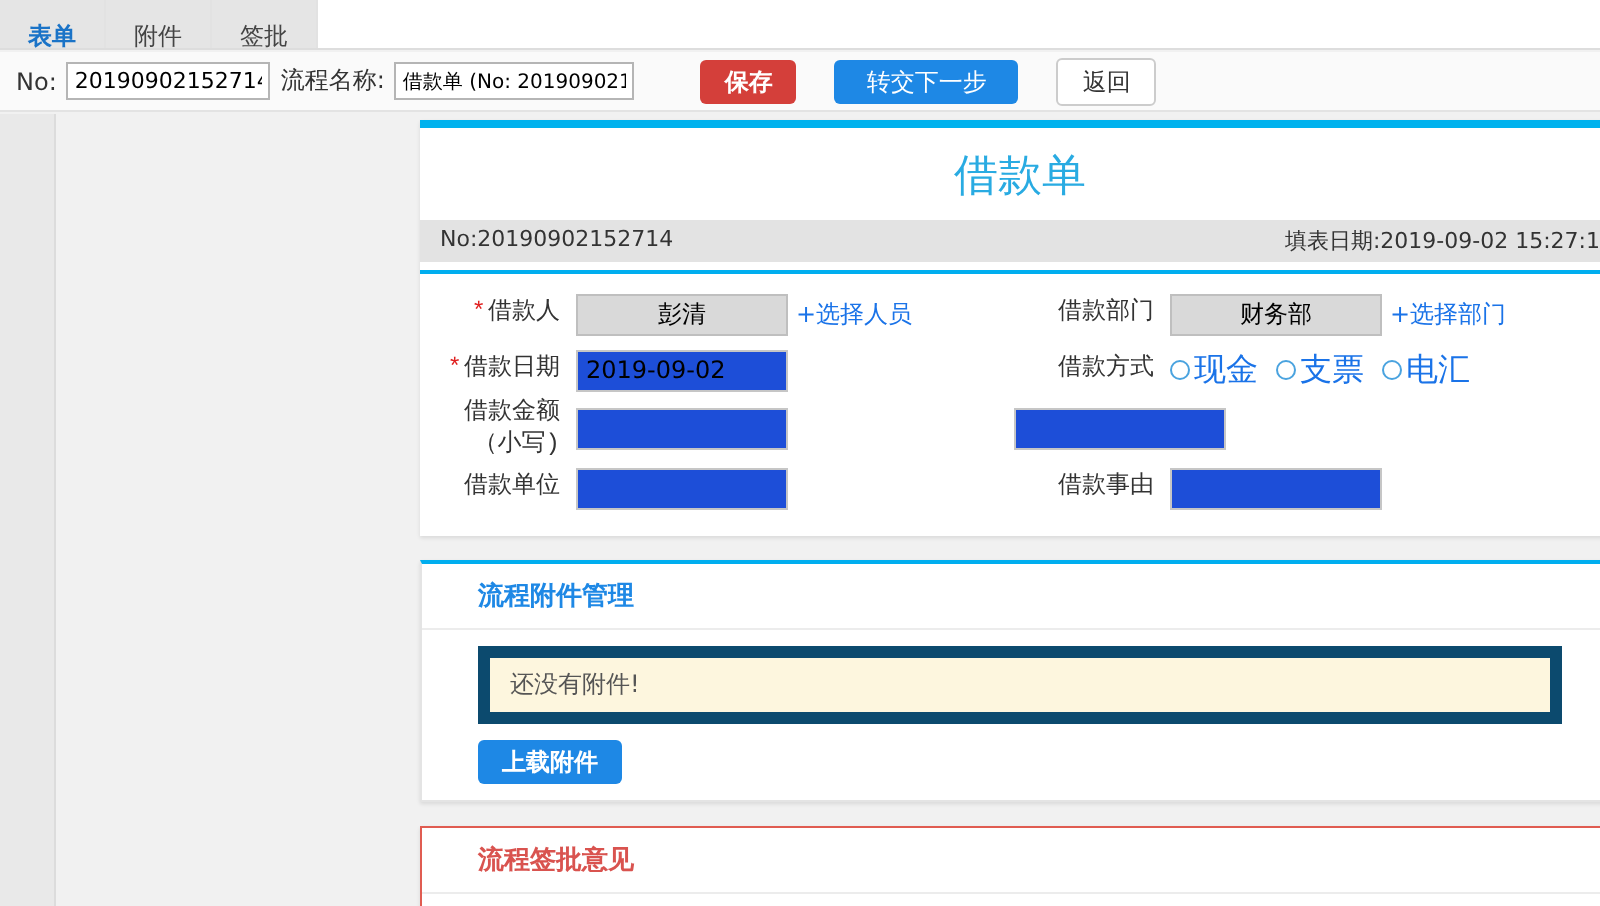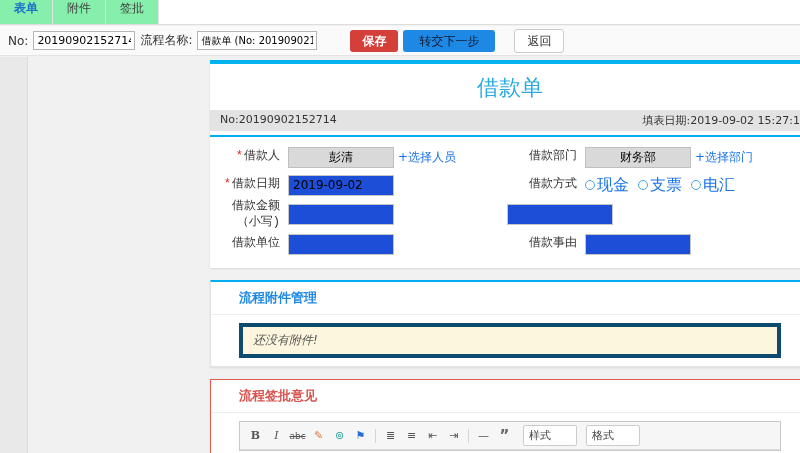--- a/index.html
+++ b/index.html
@@ -5,32 +5,32 @@
   * { box-sizing: border-box; }
   html,body { margin:0; padding:0; }
   body {
     width:800px; height:453px; overflow:hidden; position:relative;
     background:#f1f1f1;
     font-family:"DejaVu Sans","Liberation Sans",sans-serif;
   }
   
   .tabbar { position:absolute; top:0; left:0; right:0; height:25px; background:#fff;
     border-bottom:1px solid #ddd; display:flex; align-items:stretch; font-size:12px; }
-  .tab { padding:1px 14px; color:#444; border-right:1px solid #e2e2e2; cursor:pointer; line-height:15px; background:#86efac; }
+  .tab { padding:11px 14px; color:#444; border-right:1px solid #e2e2e2; cursor:pointer; line-height:15px; background:#e5e5e5; }
   .tab.active { color:#1a73c7; font-weight:bold; border-right:1px solid #e2e2e2; }
   
   .toolbar { position:absolute; top:26px; left:0; right:0; height:30px; background:#fafafa;
     border-bottom:1px solid #e3e3e3; display:flex; align-items:center; padding-left:8px;
     font-size:12px; color:#333; gap:5px; }
   .inp { height:19px; border:1px solid #b5b5b5; font-size:11px; padding:0 3px; font-family:inherit; background:#fff; }
   .no-inp { width:102px; }
   .name-inp { width:120px; font-size:10px; }
   .btn { border:none; border-radius:3px; font-size:12px; padding:4px 12px; cursor:pointer; font-family:inherit; line-height:14px; }
   .btn.save { background:#d43f3a; color:#fff; font-weight:bold; margin-left:28px; }
-  .btn.next { background:#1e88e5; color:#0f172a; padding:4px 16px;text-align:center; }
+  .btn.next { background:#1e88e5; color:#ffffff; margin-left:14px; padding:4px 16px;text-align:center; }
   .btn.back { background:#fff; border:1px solid #ccc; color:#333; margin-left:14px; }
   
   .side-strip { position:absolute; top:57px; left:0; bottom:0; width:28px; background:#e9e9e9; border-right:1px solid #dcdcdc; }
   
   .main { position:absolute; left:210px; top:60px; width:600px; }
   .card { background:#fff; box-shadow:0 1px 2px rgba(0,0,0,0.10); }
   .form-card { border-top:4px solid #00b2ee; }
   .form-title { text-align:center; color:#29abe2; font-size:22px; padding:9px 0 7px; }
   .meta-bar { background:#e3e3e3; display:flex; justify-content:space-between; padding:3px 10px; font-size:11px; color:#333; }
   .blue-divider { height:2px; background:#00aeef; margin-top:4px; }
@@ -42,21 +42,21 @@
   .finput.readonly { background:#d9d9d9; border-color:#bfbfbf;text-align:center; }
   .flink { font-size:12px; color:#1a73e8; text-decoration:none; margin-left:4px; white-space:nowrap; cursor:pointer; }
   .radio-group { display:flex; align-items:center; gap:9px; font-size:16px; color:#1a73e8; }
   .radio-opt { display:flex; align-items:center; cursor:pointer; }
   .radio-circle { width:10px; height:10px; border:1px solid #4aa3df; border-radius:50%; display:inline-block; margin-right:2px; background:#fff; }
   
   .attach-card { margin-top:12px; border:1px solid #e4e4e4; border-top:2px solid #00aeef; padding-bottom:8px; }
   .sec-header { font-size:13px; font-weight:bold; padding:7px 28px; border-bottom:1px solid #ececec; }
   .sec-header.blue { color:#1e88e5; }
   .sec-header.red { color:#d9534f; }
-  .notice { margin:8px 28px 0; background:#fdf6de; border:4px solid #0c4a6e; font-size:12px; color:#555; padding:5px 10px;font-style:italic; }
+  .notice { margin:8px 28px 0; background:#fdf6de; border:6px solid #0c4a6e; font-size:12px; color:#555; padding:5px 10px; }
   .btn.upload { background:#1e88e5; color:#fff; font-weight:bold; margin:8px 28px 0; }
   
   .approval-card { margin-top:12px; border:1px solid #e05c51; padding-bottom:60px; }
   .editor { margin:8px 28px 0; border:1px solid #c9c9c9; }
   .editor-toolbar { background:#f6f6f6; border-bottom:1px solid #ddd; display:flex; align-items:center; padding:3px 6px; gap:2px; }
   .tbtn { width:19px; height:19px; display:flex; align-items:center; justify-content:center; font-size:11px; color:#555; cursor:pointer; border-radius:2px; }
   .tbtn.b { font-weight:bold; font-family:"DejaVu Serif","Liberation Serif",serif; }
   .tbtn.i { font-style:italic; font-family:"DejaVu Serif","Liberation Serif",serif; }
   .tbtn.strike { text-decoration:line-through; font-size:9px; }
   .tbtn.pen { color:#e0823c; }
@@ -153,20 +153,21 @@
         <div class="flabel">借款事由</div>
         <input class="finput" value="" style="">
       </div>
 
     </div>
   </section>
 
   <section class="card attach-card">
     <div class="sec-header blue">流程附件管理</div>
     <div class="notice">还没有附件!</div>
+    <button class="btn upload">上载附件</button>
   </section>
 
   <section class="card approval-card">
     <div class="sec-header red">流程签批意见</div>
     <div class="editor">
       <div class="editor-toolbar">
         <span class="tbtn b">B</span>
         <span class="tbtn i">I</span>
         <span class="tbtn strike">abc</span>
         <span class="tbtn pen">✎</span>

